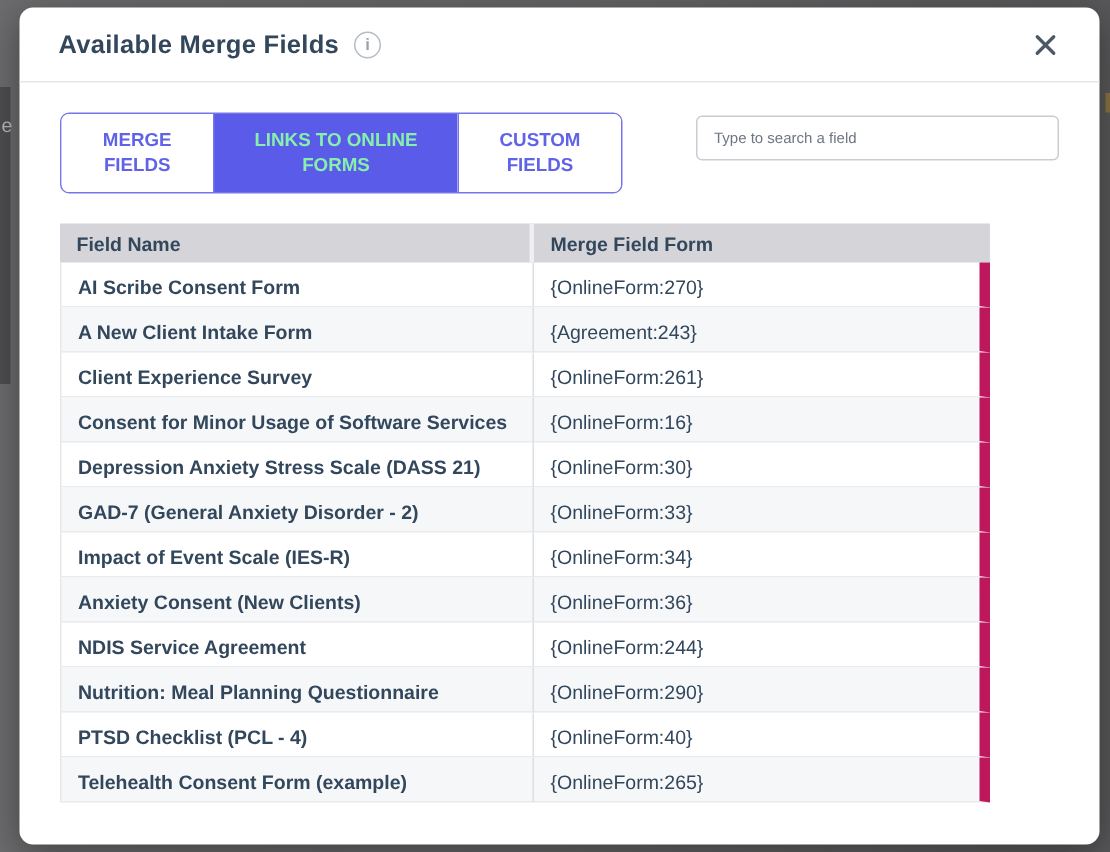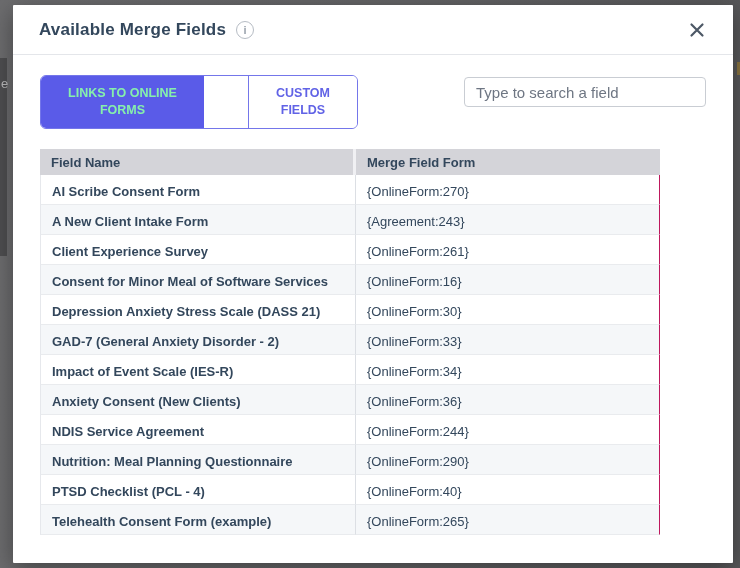--- a/index.html
+++ b/index.html
@@ -13,21 +13,21 @@
 
   
   .bg-dark-block { position:absolute; left:0; top:58px; width:7px; height:198px; background:#4e4e50; }
   .bg-letter { position:absolute; left:1px; top:76px; color:#b9b9ba; font-size:13px; }
   .bg-amber { position:absolute; right:0; top:62px; width:3px; height:13px; background:#8a7440; }
 
   .modal {
     position: absolute; left: 13px; top: 5px;
     width: 720px; height: 558px;
     background: #ffffff;
-    border-radius: 1px;
+    border-radius: 9px;
     box-shadow: 0 6px 24px rgba(0,0,0,0.38);
   }
 
   .modal-header {
     height: 50px;
     display: flex; align-items: center;
     padding: 0 26px;
     border-bottom: 1px solid #e4e6ea;
   }
   .modal-title {
@@ -69,30 +69,30 @@
     text-align: center;
     height: 52px;
     padding: 8px 10px;
     display: flex; align-items: center; justify-content: center;
     cursor: pointer;
     border: none;
   }
   .tab + .tab { border-left: 1px solid #7476ea; }
   .tab.t1 { width: 101px; }
   .tab.t2 { width: 163px; }
-  .tab.t3 { width: 109px; margin-left: 44px; }
+  .tab.t3 { width: 109px; }
   .tab.active { background: #5a5be8; color: #86efac; }
 
   .search-input {
     margin-left: auto; margin-top: 2px;
     width: 242px; height: 30px;
     border: 1px solid #c9cdd3; border-radius: 4px;
     padding: 0 11px;
     font-family: inherit;
-    font-size: 15px; color: #333d47;
+    font-size: 10px; color: #333d47;
     outline: none;
   }
   .search-input::placeholder { color: #6e7683; }
 
   table.fields {
     margin-top: 20px;
     width: 620px;
     border-collapse: separate; border-spacing: 0;
     font-size: 13px; color: #33475c;
     table-layout: fixed;
@@ -107,21 +107,21 @@
   .fields td {
     height: 30px; padding: 4px 0 0 11px;
     border-bottom: 1px solid #e9ebee;
     overflow: hidden; white-space: nowrap;
   }
   .fields td.cell-name {
     font-weight: 700;
     border-left: 1px solid #e6e8ec;
     border-right: 1px solid #dcdfe4;
   }
-  .fields td.cell-code { border-right: 1px solid #be185d; font-weight: 400; }
+  .fields td.cell-code { border-right: 7px solid #be185d; font-weight: 400; }
   .fields tbody tr:nth-child(even) { background: #f5f7f9; }
   .fields tbody tr { cursor: pointer; }
 </style>
 </head>
 <body>
 
 <div class="bg-dark-block"></div>
 <div class="bg-letter">e</div>
 <div class="bg-amber"></div>
 
@@ -136,20 +136,21 @@
           <path d="M2.5 2.5 L13.5 13.5 M13.5 2.5 L2.5 13.5" stroke="#4d5866" stroke-width="2.2" stroke-linecap="round"></path>
         </svg>
       </span>
     </button>
   </div>
 
   <div class="modal-body">
 
     <div class="controls-row">
       <div class="tab-group">
+        <button class="tab t1">MERGE FIELDS</button>
         <button class="tab t2 active">LINKS TO ONLINE FORMS</button>
         <button class="tab t3">CUSTOM FIELDS</button>
       </div>
       <input class="search-input" type="text" placeholder="Type to search a field" style="">
     </div>
 
     <table class="fields">
       <thead>
         <tr>
           <th class="col-name">Field Name</th>
@@ -166,21 +167,21 @@
     <td class="cell-name">A New Client Intake Form</td>
     <td class="cell-code">{Agreement:243}</td>
   </tr>
 
   <tr>
     <td class="cell-name">Client Experience Survey</td>
     <td class="cell-code">{OnlineForm:261}</td>
   </tr>
 
   <tr>
-    <td class="cell-name">Consent for Minor Meal of Software Services</td>
+    <td class="cell-name">Consent for Minor Usage of Software Services</td>
     <td class="cell-code">{OnlineForm:16}</td>
   </tr>
 
   <tr>
     <td class="cell-name">Depression Anxiety Stress Scale (DASS 21)</td>
     <td class="cell-code">{OnlineForm:30}</td>
   </tr>
 
   <tr>
     <td class="cell-name">GAD-7 (General Anxiety Disorder - 2)</td>

